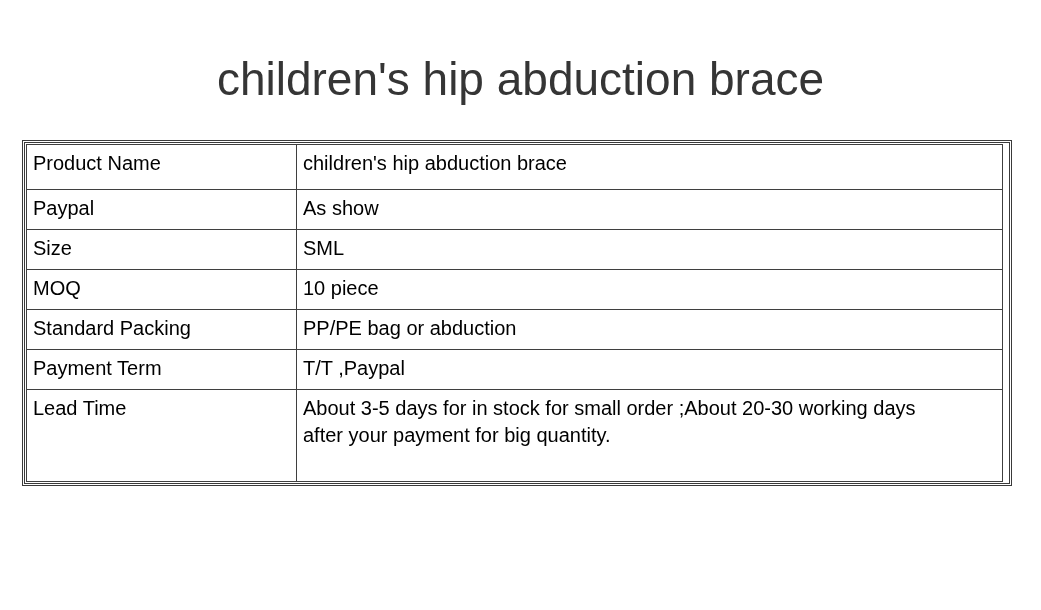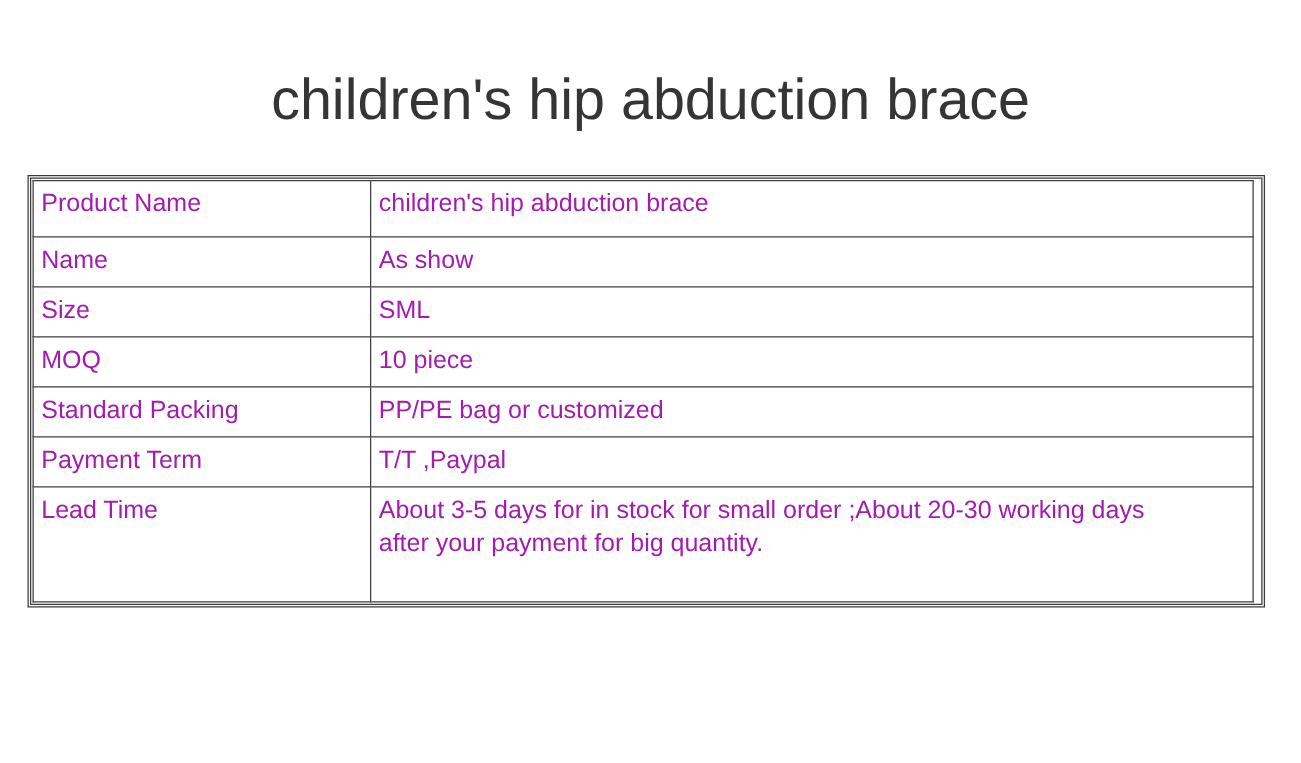--- a/index.html
+++ b/index.html
@@ -61,21 +61,21 @@
     background: #ffffff;
   }
 
   .spec-table td {
     border: 1px solid #3f3f3f;
     vertical-align: top;
     padding: 5px 0 5px 6px;
     font-family: "Liberation Sans", sans-serif;
     font-size: 20px;
     line-height: 27px;
-    color: #a21caf;
+    color: #000000;
     background: #ffffff;
   }
 
   .col-label { width: 270px; }
   .col-value { width: 706px; }
 
   
   .r-tall   { height: 45px; }
   .r-std    { height: 40px; }
   .r-lead   { height: 92px; margin-left: 48px; }
@@ -111,21 +111,21 @@
             <span class="cell-text">Product Name</span>
           </td>
           <td>
             <span class="cell-text">children's hip abduction brace</span>
           </td>
         </tr>
 
 
         <tr class="r-std">
           <td>
-            <span class="cell-text">Name</span>
+            <span class="cell-text">Paypal</span>
           </td>
           <td>
             <span class="cell-text">As show</span>
           </td>
         </tr>
 
         <tr class="r-std">
           <td>
             <span class="cell-text">Size</span>
           </td>
@@ -141,21 +141,21 @@
           <td>
             <span class="cell-text">10 piece</span>
           </td>
         </tr>
 
         <tr class="r-std">
           <td>
             <span class="cell-text">Standard Packing</span>
           </td>
           <td>
-            <span class="cell-text">PP/PE bag or customized</span>
+            <span class="cell-text">PP/PE bag or abduction</span>
           </td>
         </tr>
 
         <tr class="r-std">
           <td>
             <span class="cell-text">Payment Term</span>
           </td>
           <td>
             <span class="cell-text">T/T ,Paypal</span>
           </td>

